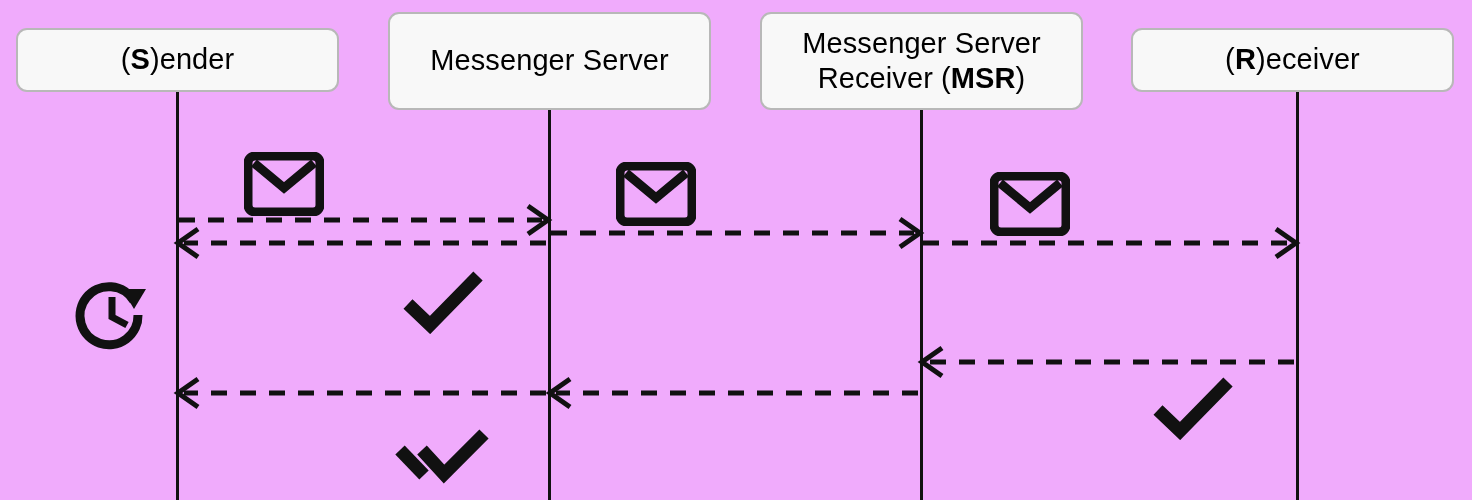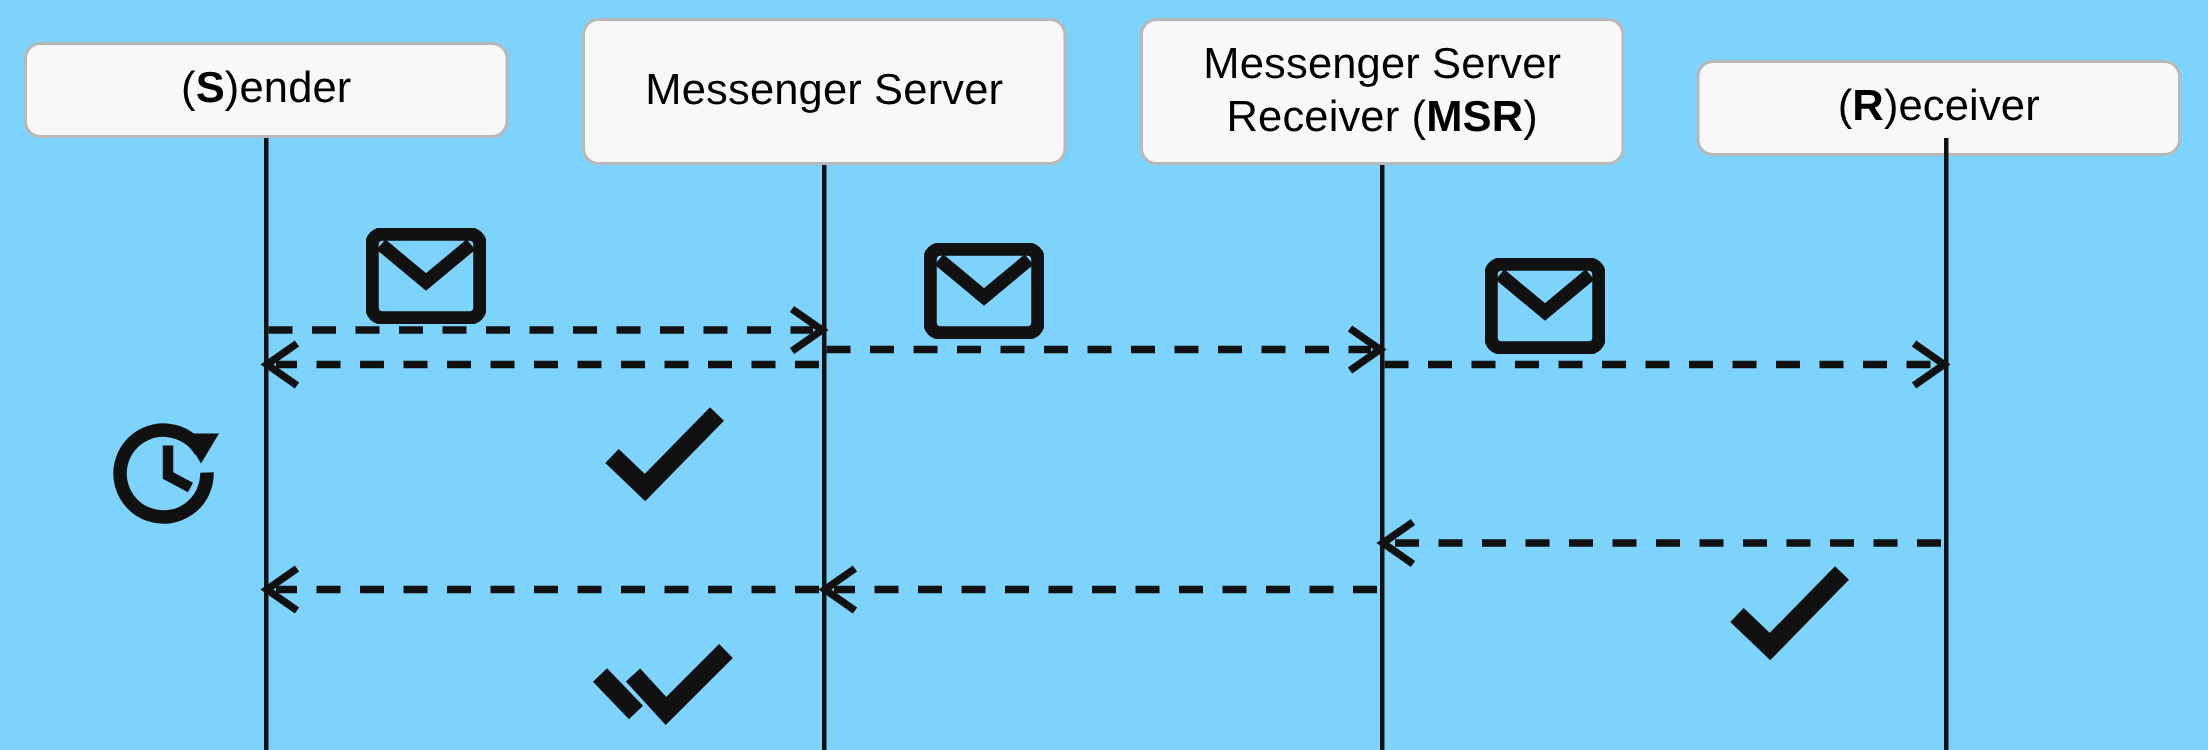--- a/index.html
+++ b/index.html
@@ -10,21 +10,21 @@
   body {
     width: 1472px;
     height: 500px;
     overflow: hidden;
     font-family: "Liberation Sans", sans-serif;
   }
   #diagram {
     position: relative;
     width: 1472px;
     height: 500px;
-    background: #7dd3fc;
+    background: #f0abfc;
   }
   .lifeline-box {
     position: absolute;
     box-sizing: border-box;
     background: #f8f8f8;
     border: 2px solid #b8b8b8;
     border-radius: 11px;
     display: flex;
     align-items: center;
     justify-content: center;
@@ -69,21 +69,21 @@
     </span>
   </div>
 
   <div class="lifeline-box" style="left:760px; top:12px; width:323px; height:98px;">
     <span>
       <span class="ttl">Messenger Server</span>
       <span class="ttl"><span>Receiver (</span><b>MSR</b><span>)</span></span>
     </span>
   </div>
 
-  <div class="lifeline-box" style="left:1131px; top:28px; width:323px; height:64px;margin-top:12px;">
+  <div class="lifeline-box" style="left:1131px; top:28px; width:323px; height:64px;">
     <span class="ttl"><span>(</span><b>R</b><span>)eceiver</span></span>
   </div>
 
   <div class="lifeline-line" style="left:176px; top:92px;  height:408px;"></div>
   <div class="lifeline-line" style="left:548px; top:110px; height:390px;"></div>
   <div class="lifeline-line" style="left:920px; top:110px; height:390px;"></div>
   <div class="lifeline-line" style="left:1296px; top:92px; height:408px;"></div>
 
   <svg class="overlay" viewBox="0 0 1472 500">
     <g stroke="#111111" stroke-width="5" fill="none" stroke-dasharray="16 13">

